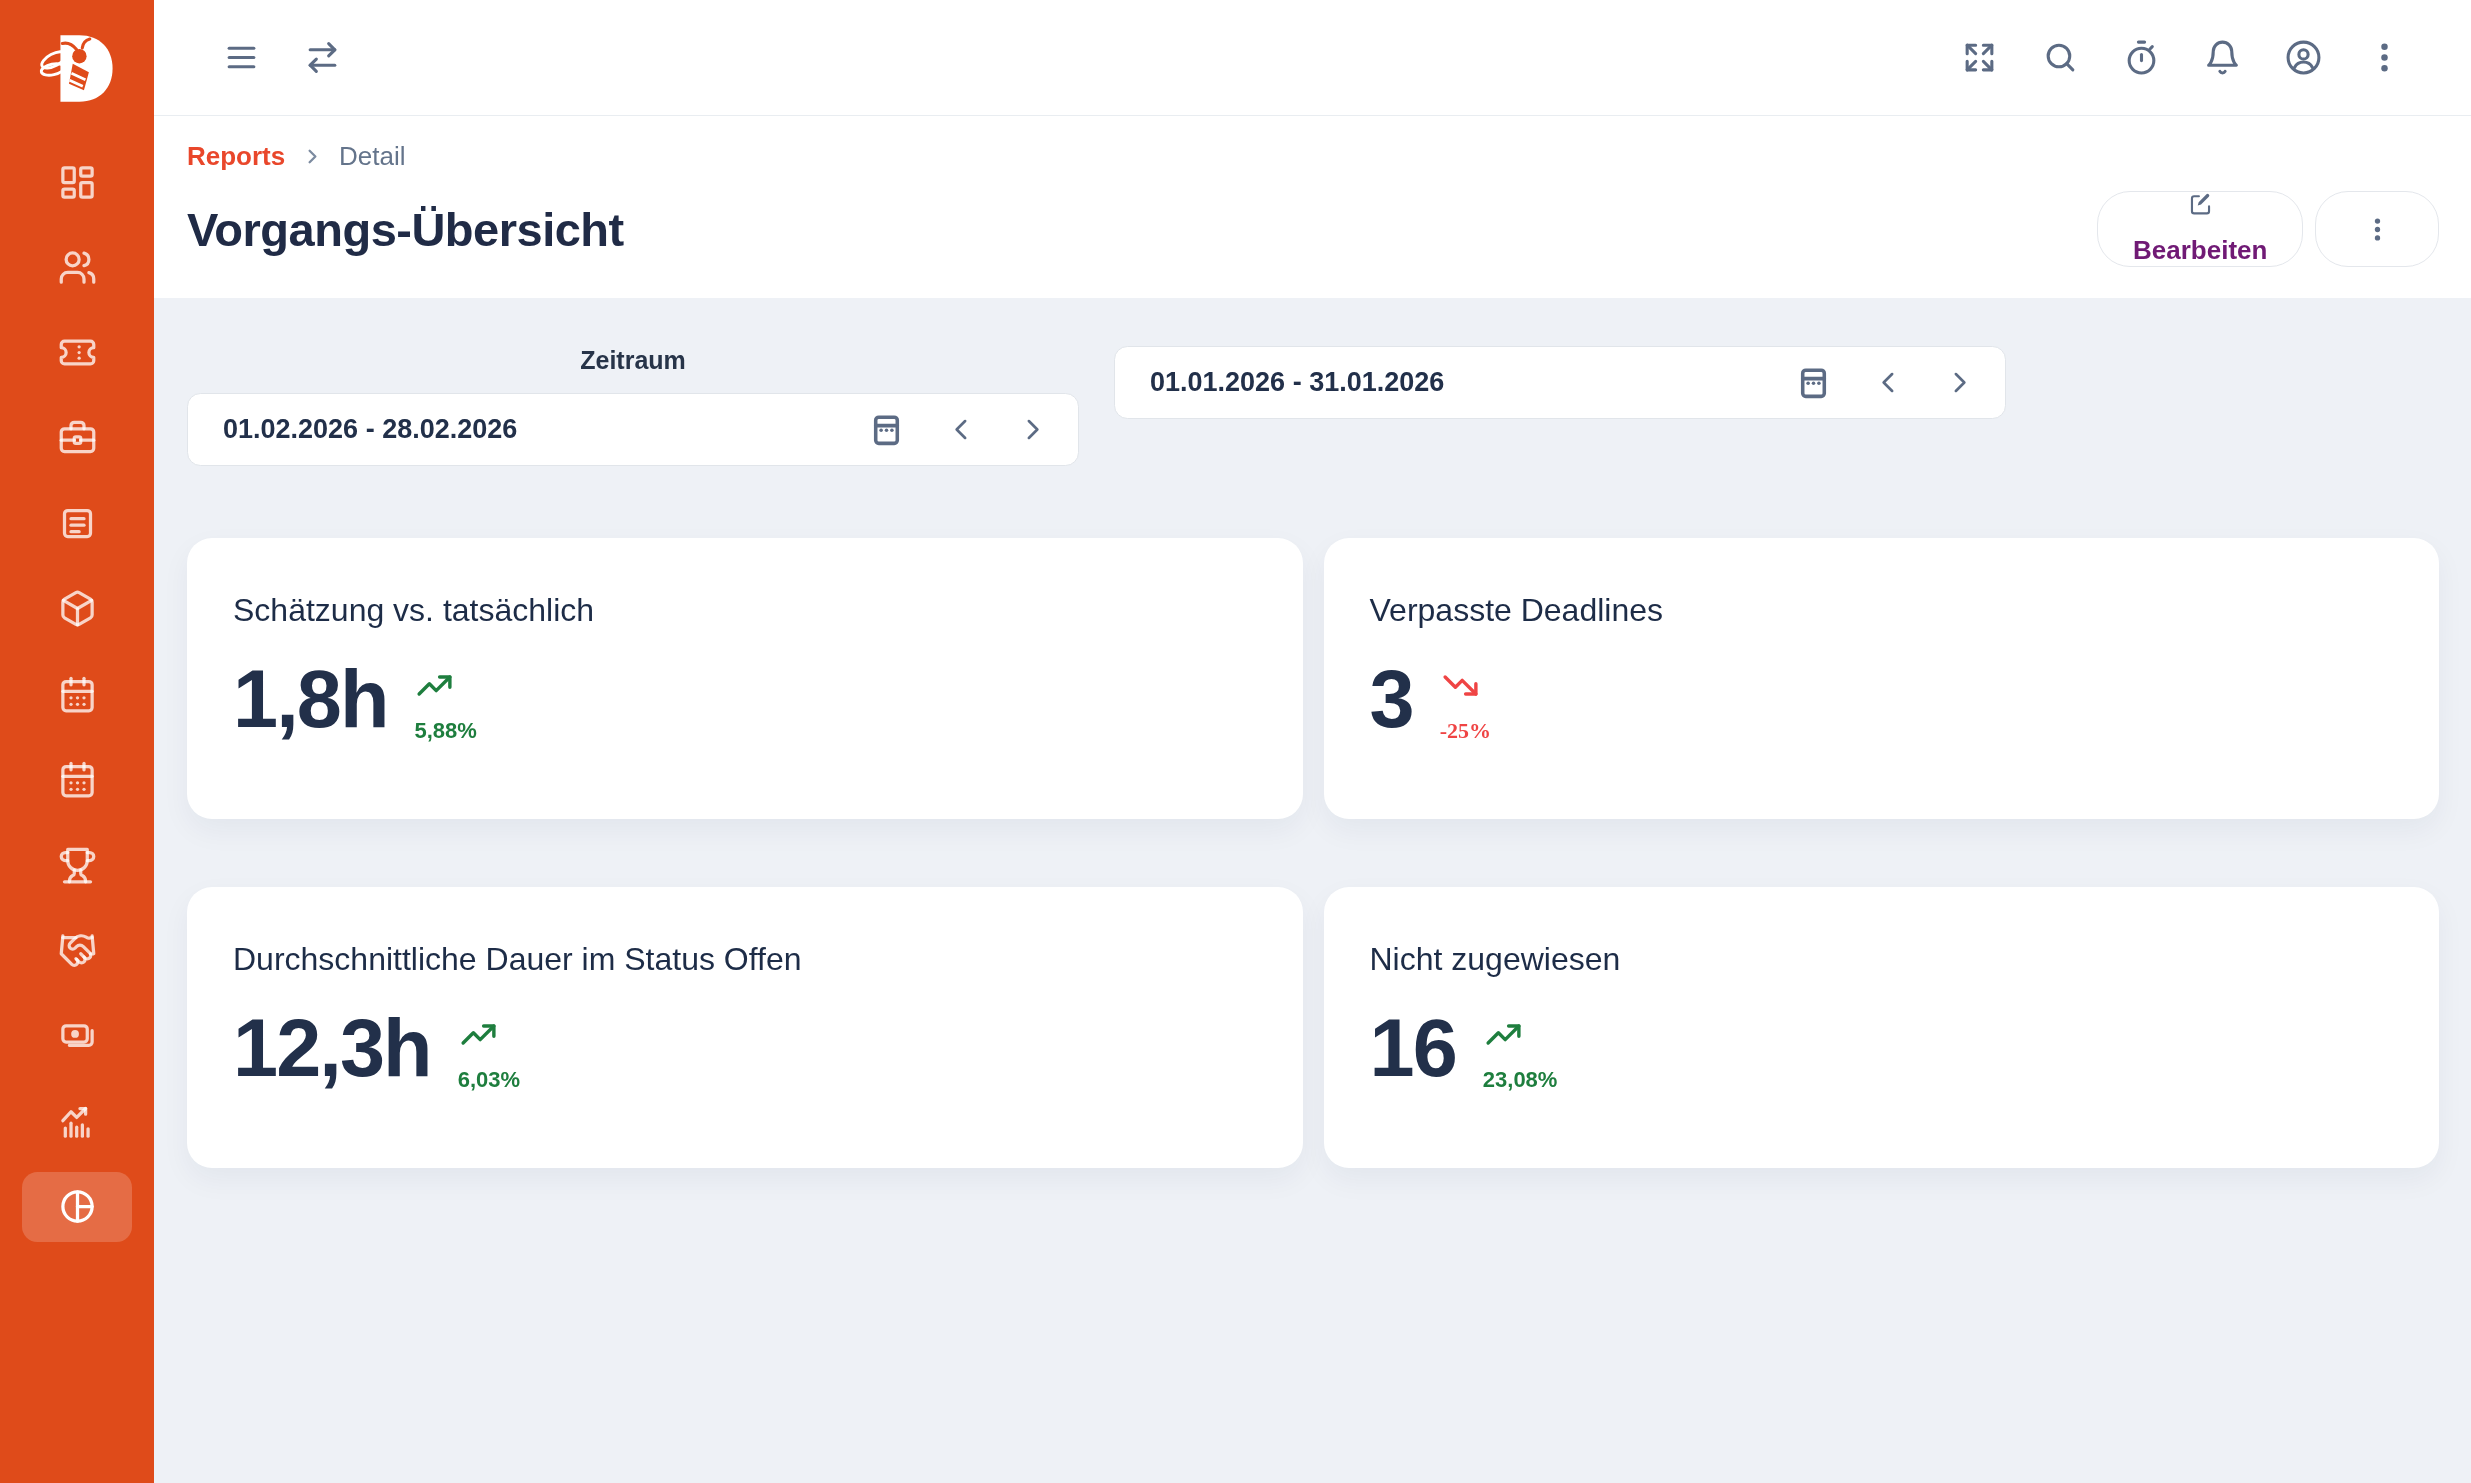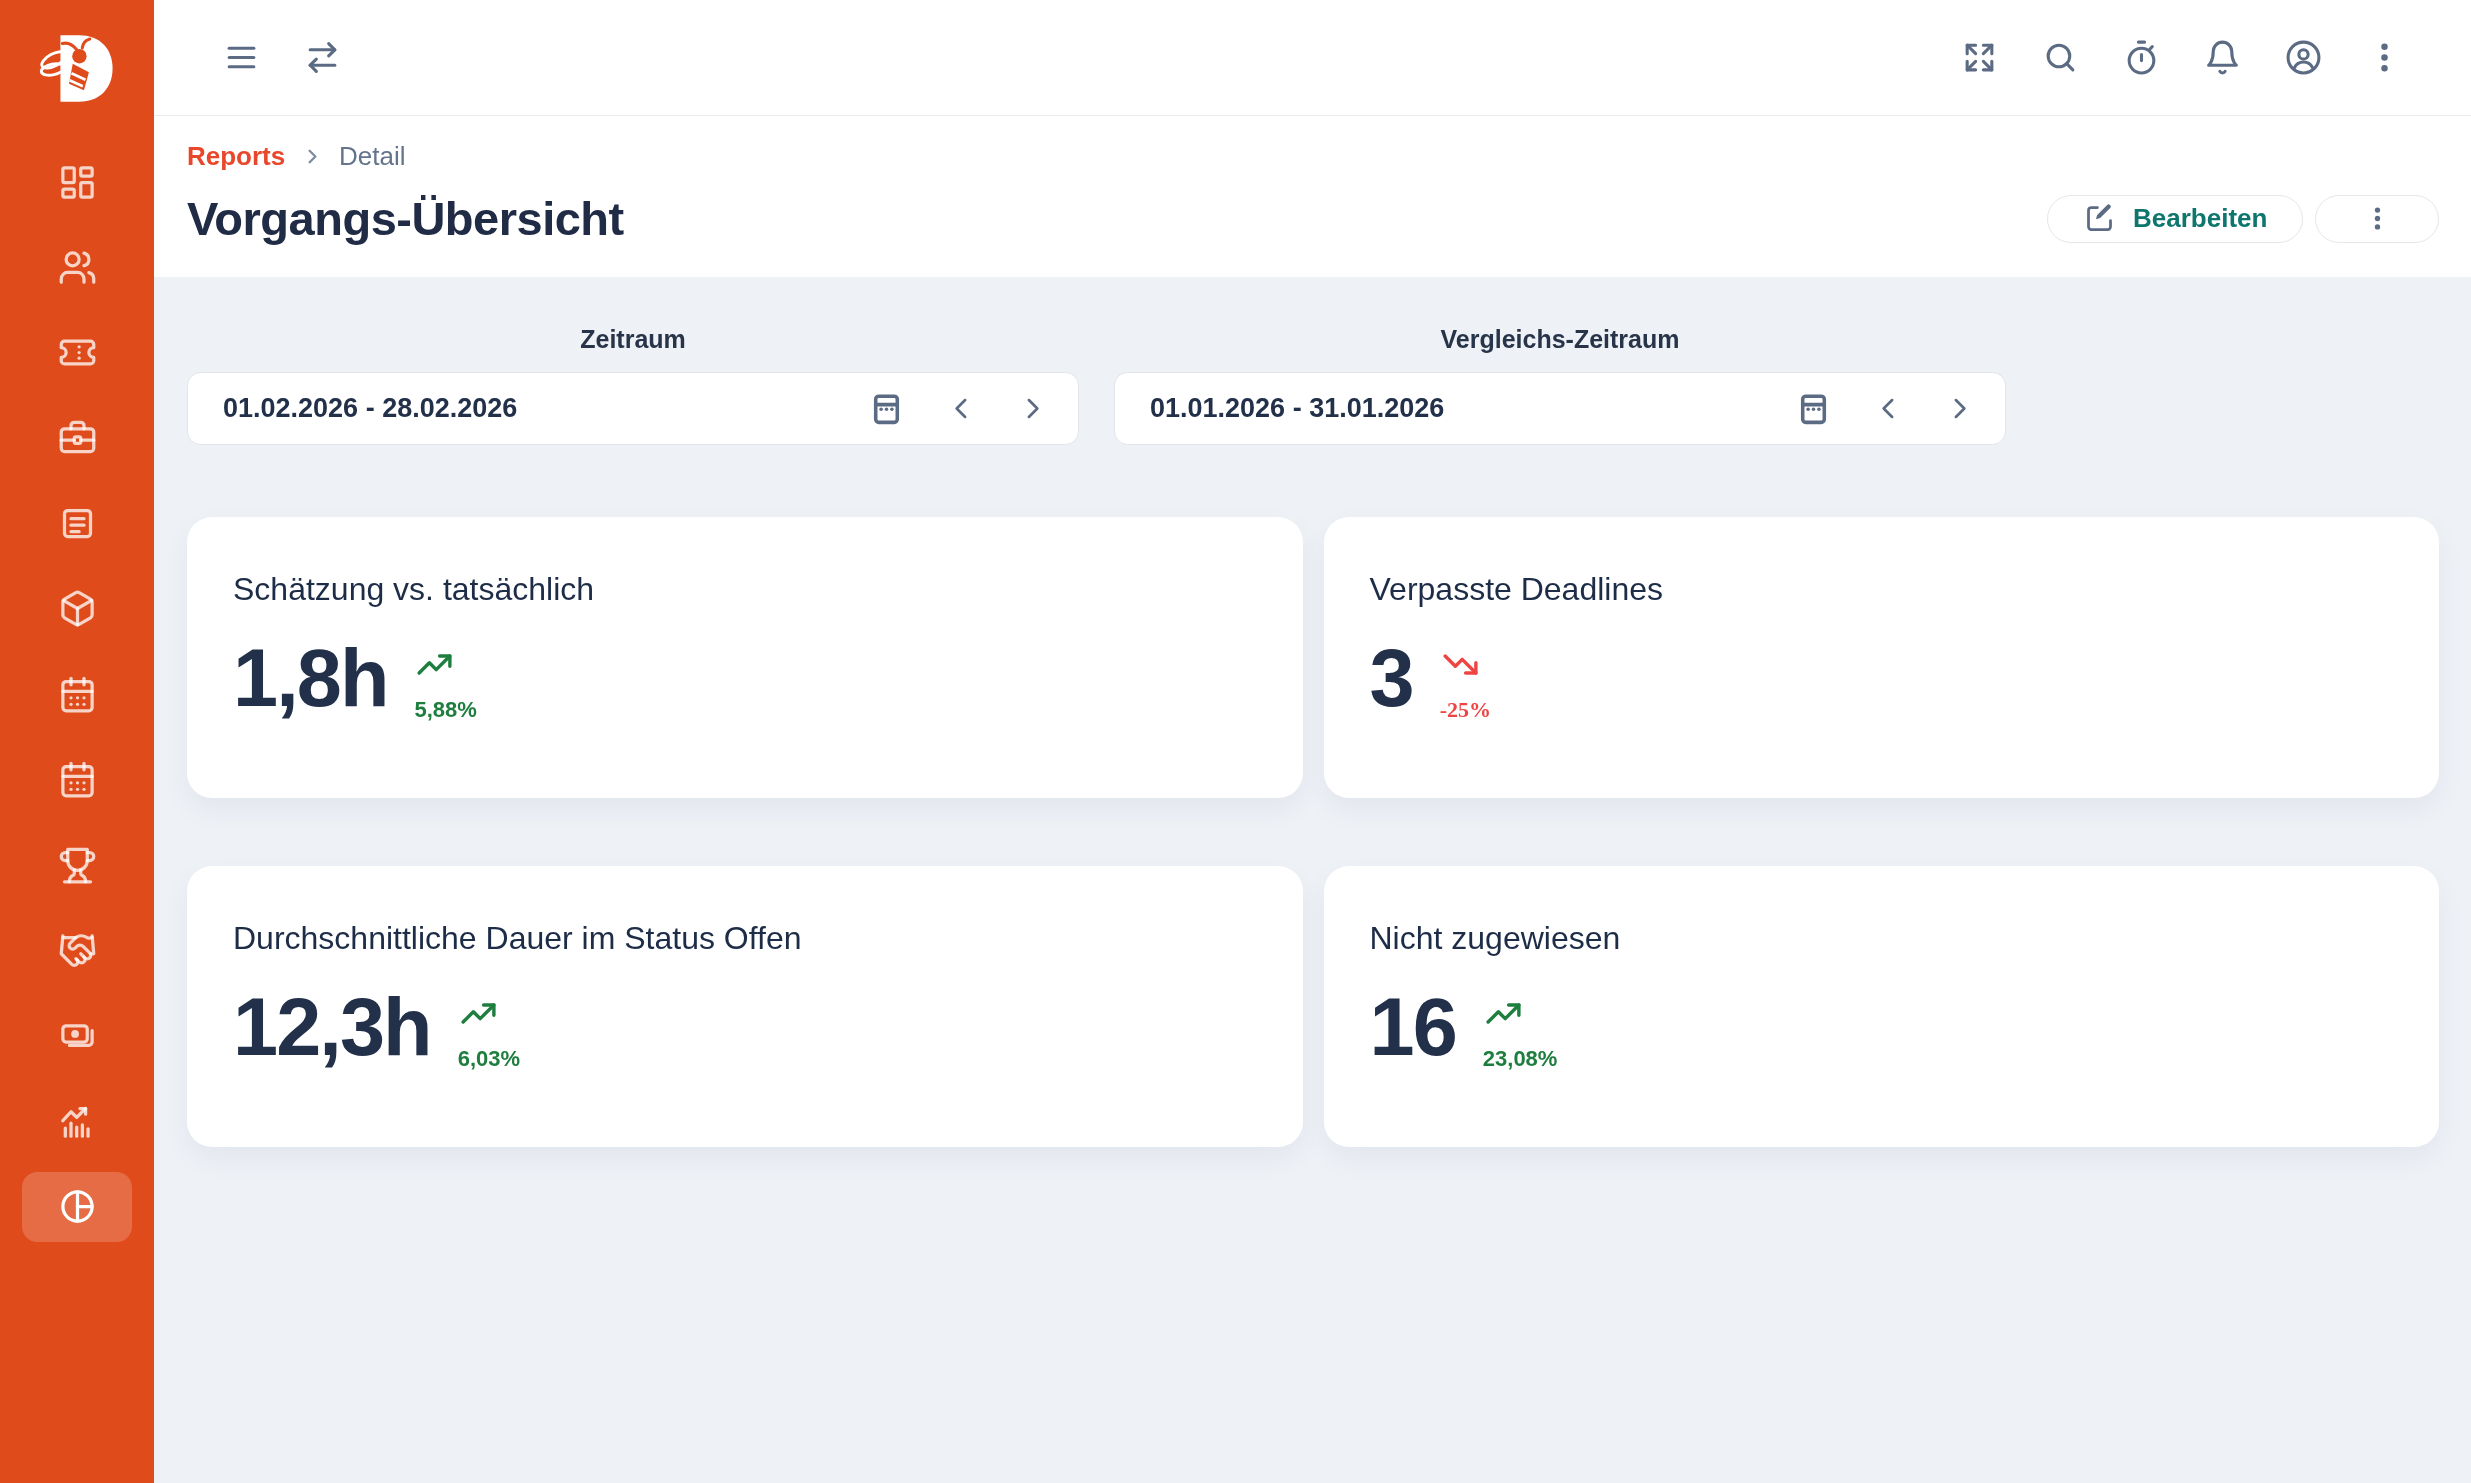--- a/index.html
+++ b/index.html
@@ -41,23 +41,23 @@
   .header { background:#fff; padding:25px 33px 31px 33px; flex-shrink:0; }
   .breadcrumb { display:flex; align-items:center; gap:15.4px; font-size:26px; }
   .bc-link { color:#E9472B; font-weight:700; cursor:pointer; }
   .bc-sep { color:#7C8BA0; display:flex; }
   .bc-sep svg { width:23px; height:23px; }
   .bc-current { color:#64748B; font-weight:400; }
   .header-row { display:flex; align-items:center; margin-top:19.3px; }
   .page-title { font-size:47px; font-weight:800; color:#202B46; letter-spacing:-0.5px; }
   .header-actions { margin-left:auto; display:flex; align-items:center; gap:11.6px; }
   .btn {
-    height:48px; border-radius:33px; background:#fff; border:1.9px solid #E4E7EC;
+    height:76px; border-radius:33px; background:#fff; border:1.9px solid #E4E7EC;
     display:flex; align-items:center; gap:17.4px; padding:0 35px;
-    font-size:26px; font-weight:600; color:#0f766e; cursor:pointer;
+    font-size:26px; font-weight:600; color:#701a75; cursor:pointer;flex-direction:column;
   }
   .btn svg { width:33px; height:33px; color:#5C6B84; }
   .btn-icon-only { width:124px; justify-content:center; padding:0; }
   .btn-icon-only svg { width:29px; height:29px; }
 
   
   .content { flex:1; background:#EEF1F6; padding:48px 33px 0 33px; }
   .filters { display:flex; gap:35px;text-align:center; }
   .filter { width:892px; }
   .filter-label { font-size:25px; font-weight:600; color:#273449; margin-bottom:17.4px; }
@@ -353,21 +353,20 @@
               <span class="ctl">
                 <svg width="29" height="29" viewBox="0 0 24 24" fill="none" stroke="currentColor" stroke-width="2.2" stroke-linecap="round" stroke-linejoin="round">
                     <path d="m9 5 7 7-7 7"></path>
                   </svg>
               </span>
             </span>
           </div>
         </div>
 
         <div class="filter">
-          <div class="filter-label">Vergleichs-Zeitraum</div>
           <div class="date-input">
             <span class="date-text">01.01.2026 - 31.01.2026</span>
             <span class="date-controls">
               <span class="ctl">
                 <svg width="37" height="37" viewBox="0 0 24 24" fill="none" stroke="currentColor" stroke-width="2.3" stroke-linecap="round" stroke-linejoin="round">
                     <rect x="5" y="4" width="14" height="17" rx="2"></rect>
                     <path d="M5 9.5h14"></path>
                     <path d="M8.5 12.5h.01"></path>
                     <path d="M12 12.5h.01"></path>
                     <path d="M15.5 12.5h.01"></path>

